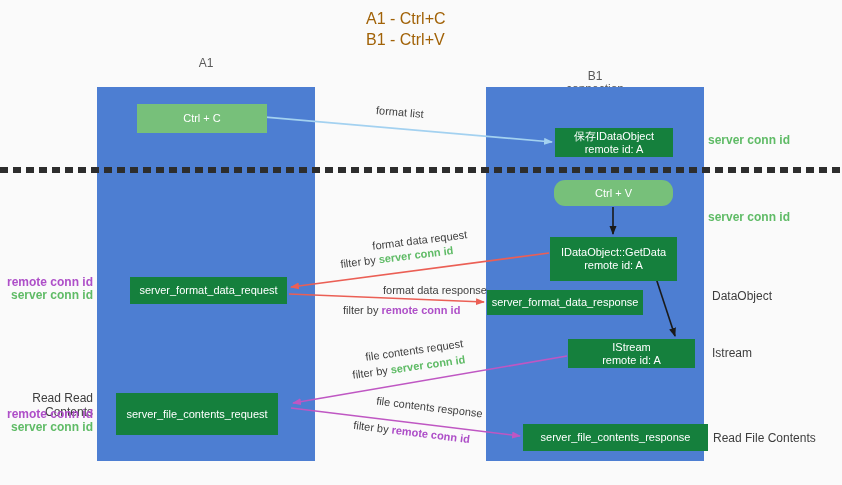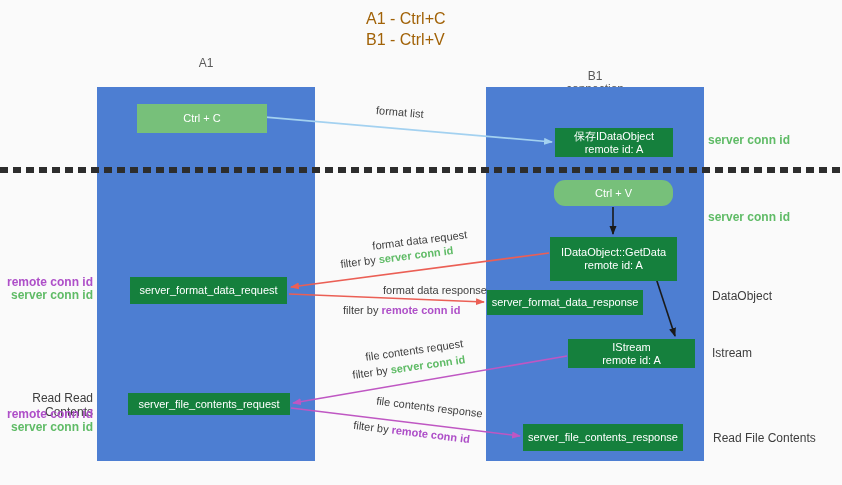--- a/index.html
+++ b/index.html
@@ -42,22 +42,22 @@
   }
   .box.green{background:#77c07a;}
   .box.orange{background:#15803d;}
   .b-ctrlc{left:137px;top:104px;width:130px;height:29px;}
   .b-save{left:555px;top:128px;width:118px;height:29px;}
   .b-ctrlv{left:554px;top:180px;width:119px;height:26px;border-radius:11px;}
   .b-getdata{left:550px;top:237px;width:127px;height:44px;}
   .b-fmtreq{left:130px;top:277px;width:157px;height:27px;}
   .b-fmtresp{left:487px;top:290px;width:156px;height:25px;}
   .b-istream{left:568px;top:339px;width:127px;height:29px;}
-  .b-filereq{left:128px;top:393px;width:162px;height:22px;}
-  .b-fileresp{left:523px;top:424px;width:160px;height:27px;}
+  .b-filereq{left:116px;top:393px;width:162px;height:42px;}
+  .b-fileresp{left:523px;top:424px;width:185px;height:27px;}
 
   
   .alabel{position:absolute;z-index:5;font-size:11px;color:#3f3f3f;white-space:nowrap;transform-origin:center;}
   .alabel .key-green{color:#5fbb66;font-weight:bold;}
   .alabel .key-purple{color:#ae4fc8;font-weight:bold;}
   .l-formatlist{left:376px;top:106px;transform:rotate(5deg);}
   .l-fmtreq{left:372px;top:234px;transform:rotate(-7deg);}
   .l-fmtreq-filter{left:340px;top:251px;transform:rotate(-7deg);}
   .l-fmtresp{left:367px;top:284px;margin-left:16px;}
   .l-fmtresp-filter{left:343px;top:304px;}

